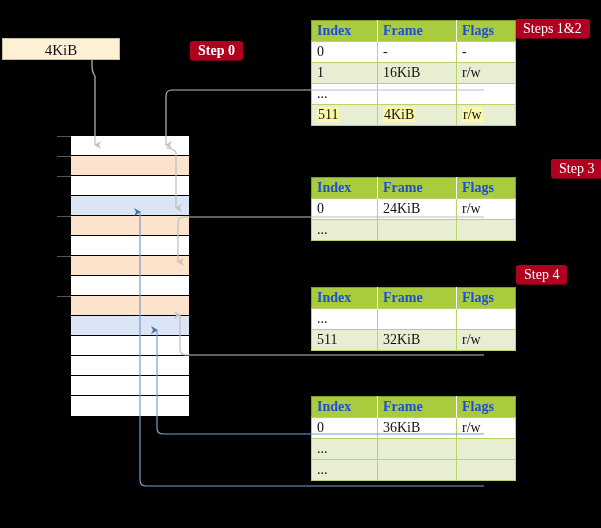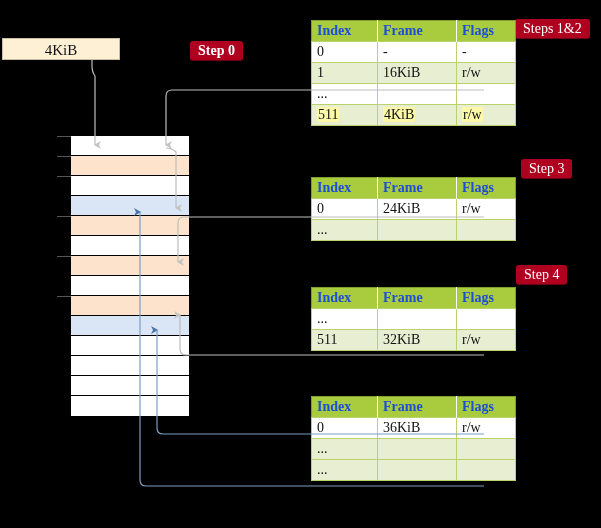--- a/index.html
+++ b/index.html
@@ -39,21 +39,21 @@
     color: #ffffff;
     font-size: 14px;
     line-height: 19px;
     padding: 0 8px;
     border-radius: 3px;
     white-space: nowrap;
     box-shadow: 0 1px 0 #6d0014;
   }
   .badge-step0   { left: 190px; top: 41px; font-weight: bold; }
   .badge-steps12 { left: 515px; top: 19px; }
-  .badge-step3   { left: 521px; top: 159px; }
+  .badge-step3   { left: 551px; top: 159px; }
   .badge-step4   { left: 516px; top: 265px; }
 
   
   #memcol {
     position: absolute;
     left: 70px;
     top: 135px;
     width: 120px;
     height: 280px;
     border: 1px solid #000000;

